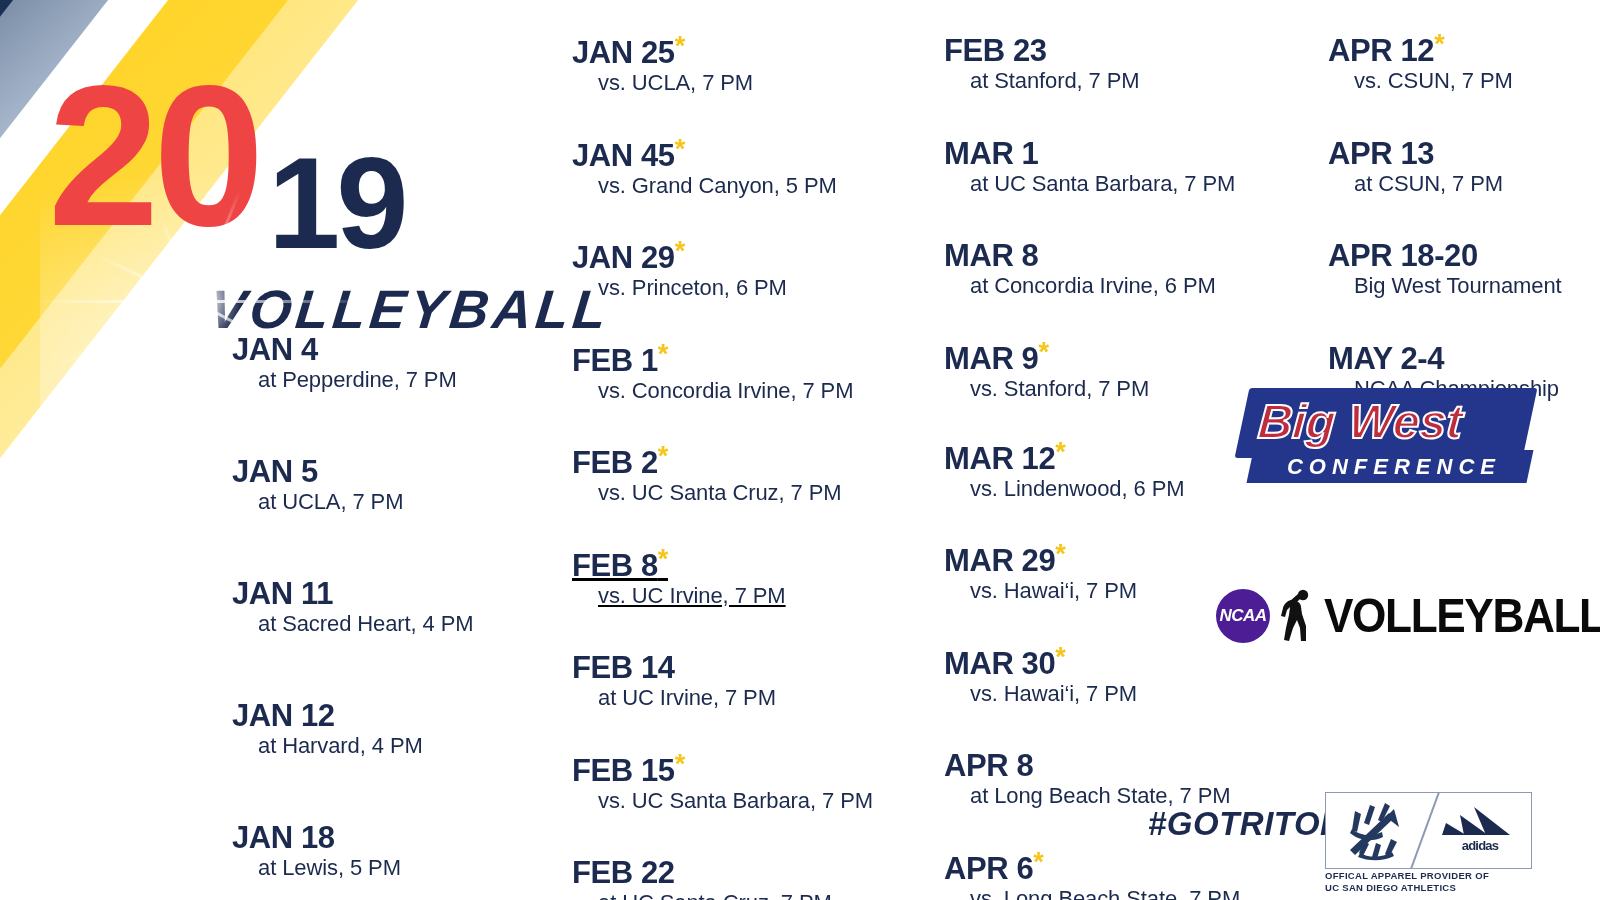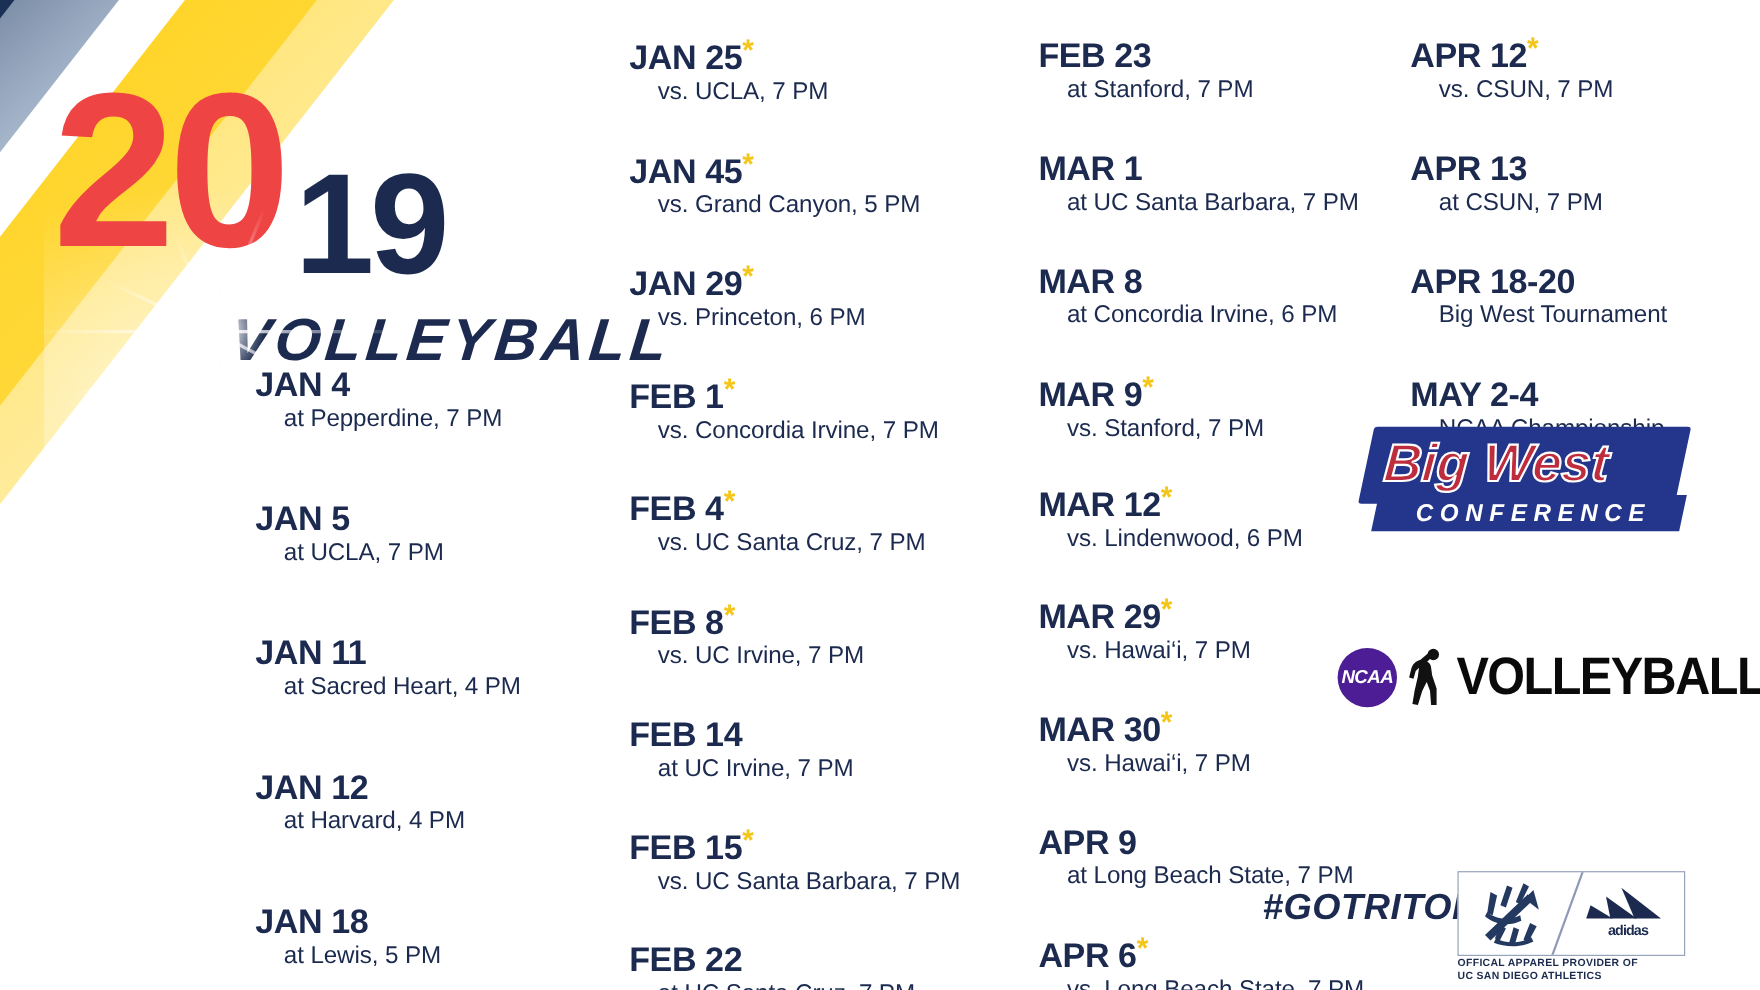--- a/index.html
+++ b/index.html
@@ -210,24 +210,24 @@
       </div>
       <div class="game" style="margin-bottom: 42.5px;">
         <div class="gdate"><span>JAN 29</span><span class="star">*</span></div>
         <div class="gopp">vs. Princeton, 6 PM</div>
       </div>
       <div class="game" style="margin-bottom: 42.5px;">
         <div class="gdate"><span>FEB 1</span><span class="star">*</span></div>
         <div class="gopp">vs. Concordia Irvine, 7 PM</div>
       </div>
       <div class="game" style="margin-bottom: 42.5px;">
-        <div class="gdate"><span>FEB 4</span><span class="star">*</span></div>
+        <div class="gdate"><span>FEB 2</span><span class="star">*</span></div>
         <div class="gopp">vs. UC Santa Cruz, 7 PM</div>
       </div>
-      <div class="game" style="margin-bottom: 42.5px;">
+      <div class="game" style="margin-bottom: 42.5px; text-decoration: underline;">
         <div class="gdate"><span>FEB 8</span><span class="star">*</span></div>
         <div class="gopp">vs. UC Irvine, 7 PM</div>
       </div>
       <div class="game" style="margin-bottom: 42.5px;">
         <div class="gdate"><span>FEB 14</span></div>
         <div class="gopp">at UC Irvine, 7 PM</div>
       </div>
       <div class="game" style="margin-bottom: 42.5px;">
         <div class="gdate"><span>FEB 15</span><span class="star">*</span></div>
         <div class="gopp">vs. UC Santa Barbara, 7 PM</div>
@@ -260,29 +260,29 @@
       </div>
       <div class="game" style="margin-bottom: 42.5px;">
         <div class="gdate"><span>MAR 29</span><span class="star">*</span></div>
         <div class="gopp">vs. Hawai‘i, 7 PM</div>
       </div>
       <div class="game" style="margin-bottom: 42.5px;">
         <div class="gdate"><span>MAR 30</span><span class="star">*</span></div>
         <div class="gopp">vs. Hawai‘i, 7 PM</div>
       </div>
       <div class="game" style="margin-bottom: 42.5px;">
-        <div class="gdate"><span>APR 9</span></div>
+        <div class="gdate"><span>APR 8</span></div>
         <div class="gopp">at Long Beach State, 7 PM</div>
       </div>
       <div class="game" style="margin-bottom: 42.5px;">
         <div class="gdate"><span>APR 6</span><span class="star">*</span></div>
         <div class="gopp">vs. Long Beach State, 7 PM</div>
       </div>
     </div>
-  <div class="col" id="col4" style="left:1282px;top:34px;">
+  <div class="col" id="col4" style="left:1328px;top:34px;">
       <div class="game" style="margin-bottom: 42.5px;">
         <div class="gdate"><span>APR 12</span><span class="star">*</span></div>
         <div class="gopp">vs. CSUN, 7 PM</div>
       </div>
       <div class="game" style="margin-bottom: 42.5px;">
         <div class="gdate"><span>APR 13</span></div>
         <div class="gopp">at CSUN, 7 PM</div>
       </div>
       <div class="game" style="margin-bottom: 42.5px;">
         <div class="gdate"><span>APR 18-20</span></div>

